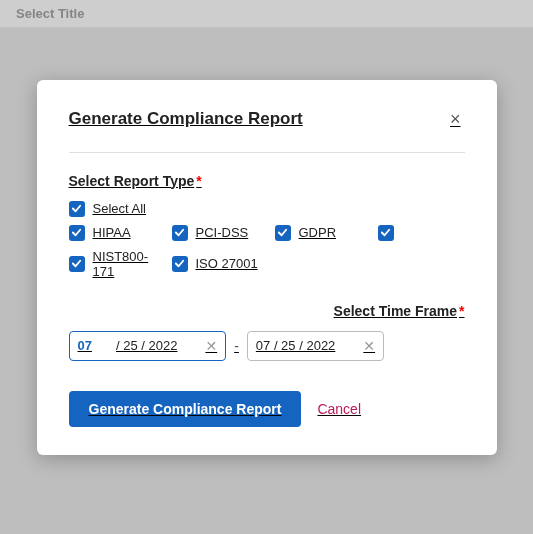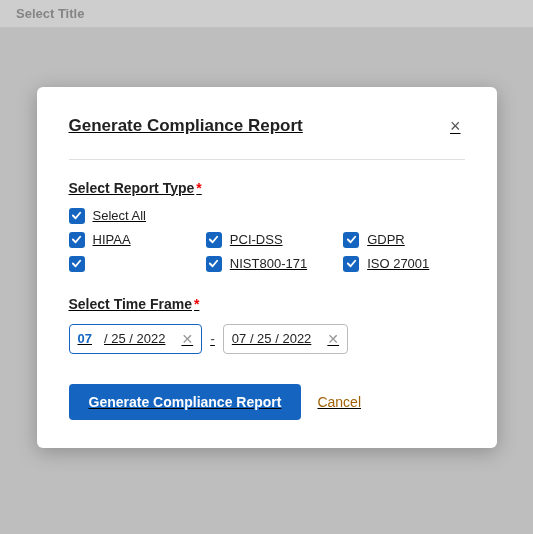--- a/index.html
+++ b/index.html
@@ -83,21 +83,21 @@
       margin-bottom: 12px;
     }
 
     .required-star {
       color: #e00;
       margin-left: 2px;
     }
 
     .checkbox-grid {
       display: grid;
-      grid-template-columns: 1fr 1fr 1fr;
+      grid-template-columns: 1fr 1fr 1fr 1fr;
       gap: 8px 16px;
       margin-bottom: 6px;
     }
 
     .checkbox-item {
       display: flex;
       align-items: center;
       gap: 8px;
       font-size: 13px;
       color: #222;
@@ -119,39 +119,40 @@
       cursor: pointer;
     }
 
     .custom-checkbox svg {
       width: 11px;
       height: 11px;
     }
 
     .timeframe-section {
       margin-top: 24px;
+      text-align: right;
     }
 
     .date-row {
       display: flex;
       align-items: center;
       gap: 8px;
       margin-top: 10px;
     }
 
     .date-input-wrapper {
       display: flex;
       align-items: center;
       border: 1.5px solid #1565c0;
       border-radius: 4px;
       padding: 6px 8px;
       font-size: 13px;
       color: #222;
       background: #fff;
-      gap: 12px;
+      gap: 24px;
     }
 
     .date-input-wrapper.secondary {
       border-color: #bbb;
       padding-left: 8px;
     }
 
     .date-month {
       color: #1565c0;
       font-weight: 700;
@@ -183,21 +184,21 @@
       border-radius: 4px;
       padding: 10px 20px;
       font-size: 14px;
       font-weight: 600;
       cursor: pointer;
     }
 
     .btn-cancel {
       background: none;
       border: none;
-      color: #a16207;
+      color: #be185d;
       font-size: 14px;
       cursor: pointer;
       font-weight: 500;
     }
   </style>
 </head>
 <body>
 
 <div class="report-title-bar">
   <span>Select Title</span>

